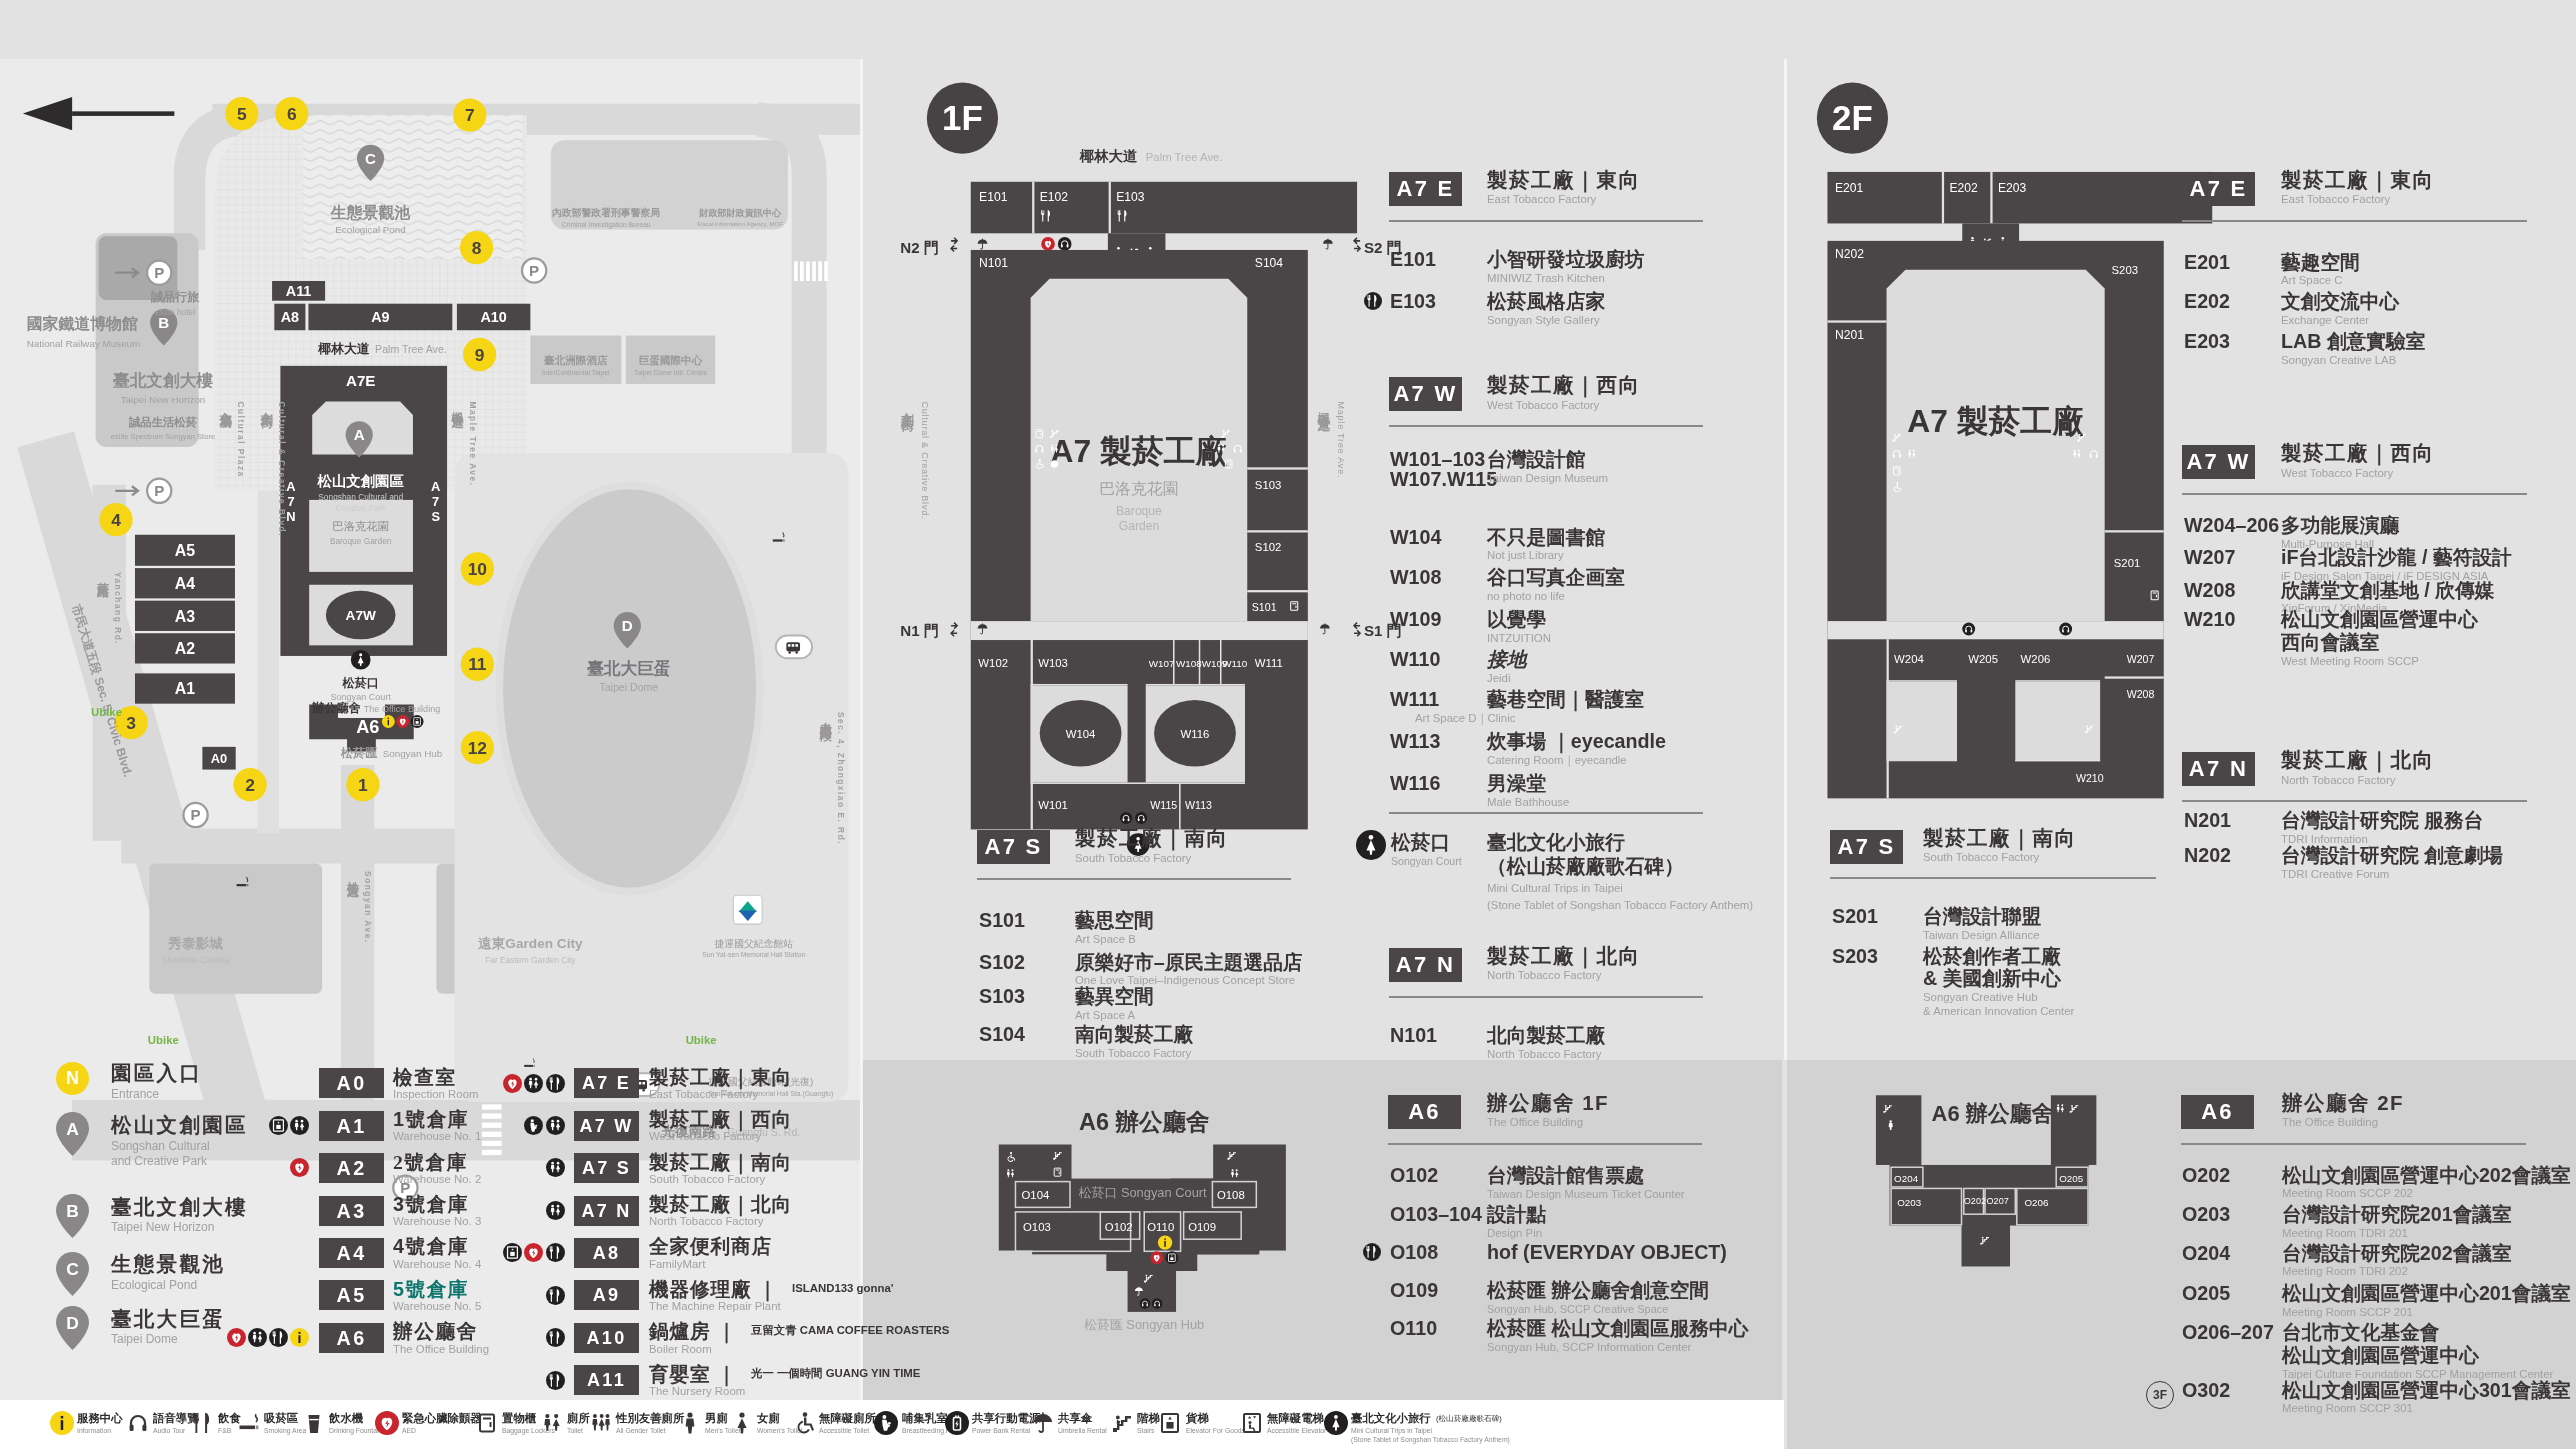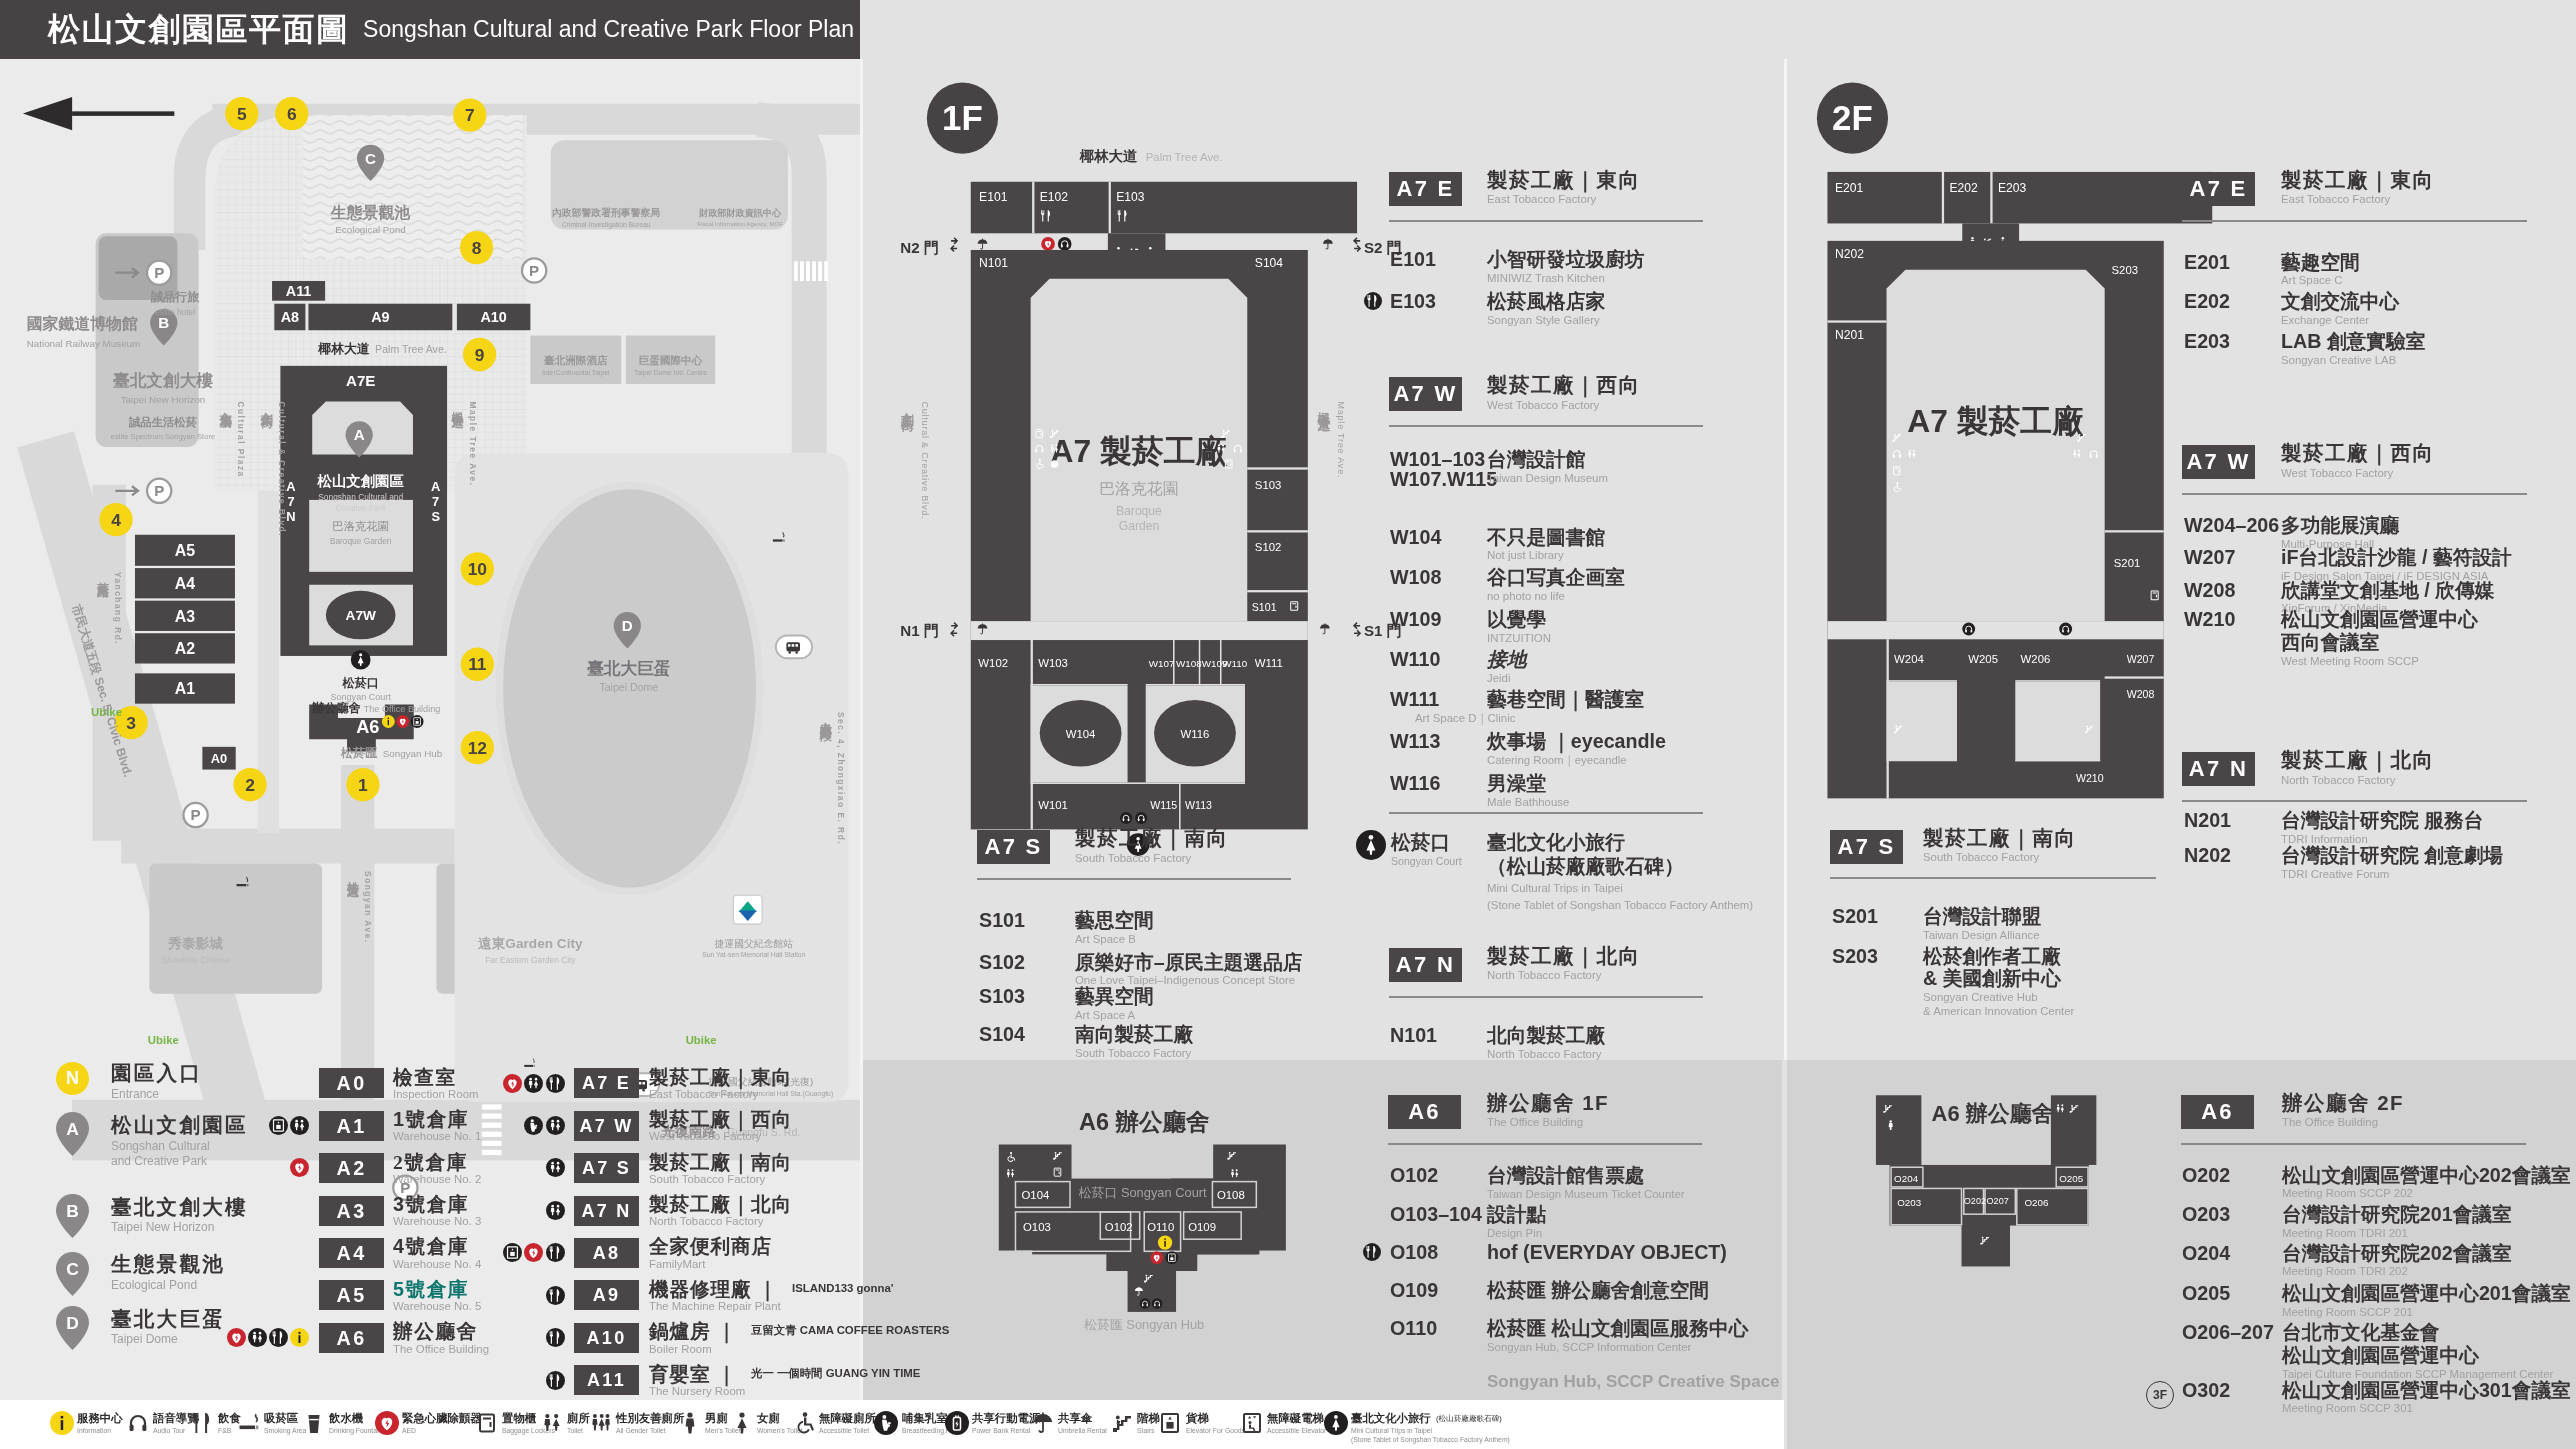--- a/index.html
+++ b/index.html
@@ -15,24 +15,20 @@
   .iconbar{position:absolute;left:0;top:1400px;width:1784px;height:49px;background:#ffffff;}
   .vline{position:absolute;width:3px;background:#f4f4f4;}
   .badge{position:absolute;background:#4a4647;color:#fff;display:flex;align-items:center;justify-content:center;font-weight:bold;letter-spacing:2.3px;}
   .divider{position:absolute;height:1.5px;background:#8b8889;}
   svg text{font-family:"Liberation Sans",sans-serif;}
 </style>
 </head>
 <body>
 
 <div id="root">
-    <div class="abs hdr" style="left: 0px; width: 860px; background: rgb(71, 66, 67); padding-left: 48px; box-sizing: border-box;">
-      <span class="t1">松山文創園區平面圖</span>
-      <span class="t2">Songshan Cultural and Creative Park Floor Plan</span>
-    </div>
     <div class="abs panel-left"></div>
     <div class="abs panel-mid"></div>
     <div class="abs panel-right"></div>
     <div class="abs strip" style="left: 862px; top: 1060px; width: 920px; height: 340px;"></div>
     <div class="abs strip" style="left: 1787px; top: 1060px; width: 789px; height: 389px;"></div>
     <div class="abs vline" style="left: 860px; top: 59px; height: 1341px;"></div>
     <div class="abs vline" style="left: 1784px; top: 59px; height: 1001px;"></div>
     <div class="abs iconbar"></div>
     <svg viewBox="0 0 1135 1913" style="position:absolute;left:0;top:0;width:860px;height:1449px;">
       <rect x="0" y="78" width="1135" height="1770" fill="#ebebeb"></rect>
@@ -885,21 +881,21 @@
         <circle cx="12" cy="12" r="12" fill="#221f20"></circle>
         <g transform="translate(2.6,2.6) scale(0.78)">
           <path d="M8 2v6.5c0 1.2-.8 2-1.7 2.2V22H4.4V10.7C3.5 10.5 2.7 9.7 2.7 8.5V2h1.5v5.5h.9V2h1.5v5.5h.9V2z" fill="#fff"></path>
           <path d="M15.5 2c2.6 1.8 3.6 7.4 1.6 10.4-.4.6-1 .9-1 .9V22h-2V2z" fill="#fff"></path>
         </g>
       </svg></div>
     <div class="abs" style="left: 1390px; top: 1242px; font-size: 19.7px; color: rgb(58, 54, 55); white-space: nowrap; line-height: 1.1; font-weight: bold;">O108</div>
     <div class="abs" style="left: 1487px; top: 1242px; font-size: 19.7px; color: rgb(58, 54, 55); white-space: nowrap; line-height: 1.1; font-weight: bold;">hof (EVERYDAY OBJECT)</div>
     <div class="abs" style="left: 1390px; top: 1280px; font-size: 19.7px; color: rgb(58, 54, 55); white-space: nowrap; line-height: 1.1; font-weight: bold;">O109</div>
     <div class="abs" style="left: 1487px; top: 1280px; font-size: 19.7px; color: rgb(58, 54, 55); white-space: nowrap; line-height: 1.1; font-weight: bold;">松菸匯 辦公廳舍創意空間</div>
-    <div class="abs" style="left: 1487px; top: 1373px; font-size: 17px; color: rgb(163, 160, 161); white-space: nowrap; line-height: 1.1; font-weight: bold;">Songyan Hub, SCCP Creative Space</div>
+    <div class="abs" style="left: 1487px; top: 1303px; font-size: 11px; color: rgb(163, 160, 161); white-space: nowrap; line-height: 1.1;">Songyan Hub, SCCP Creative Space</div>
     <div class="abs" style="left: 1390px; top: 1318px; font-size: 19.7px; color: rgb(58, 54, 55); white-space: nowrap; line-height: 1.1; font-weight: bold;">O110</div>
     <div class="abs" style="left: 1487px; top: 1318px; font-size: 19.7px; color: rgb(58, 54, 55); white-space: nowrap; line-height: 1.1; font-weight: bold;">松菸匯 松山文創園區服務中心</div>
     <div class="abs" style="left: 1487px; top: 1341px; font-size: 11.4px; color: rgb(163, 160, 161); white-space: nowrap; line-height: 1.1;">Songyan Hub, SCCP Information Center</div>
     <div class="abs badge" style="left: 2182px; top: 172px; width: 73px; height: 34px; font-size: 22px;">A7 E</div>
     <div class="abs" style="left: 2281px; top: 169px; font-size: 20.5px; color: rgb(58, 54, 55); white-space: nowrap; line-height: 1.1; font-weight: bold; letter-spacing: 1.5px;">製菸工廠｜東向</div>
     <div class="abs" style="left: 2281px; top: 193px; font-size: 11.4px; color: rgb(163, 160, 161); white-space: nowrap; line-height: 1.1;">East Tobacco Factory</div>
     <div class="abs divider" style="left: 2182px; top: 220px; width: 345px;"></div>
     <div class="abs" style="left: 2184px; top: 252px; font-size: 19.7px; color: rgb(58, 54, 55); white-space: nowrap; line-height: 1.1; font-weight: bold;">E201</div>
     <div class="abs" style="left: 2281px; top: 252px; font-size: 19.7px; color: rgb(58, 54, 55); white-space: nowrap; line-height: 1.1; font-weight: bold;">藝趣空間</div>
     <div class="abs" style="left: 2281px; top: 274px; font-size: 11.4px; color: rgb(163, 160, 161); white-space: nowrap; line-height: 1.1;">Art Space C</div>

